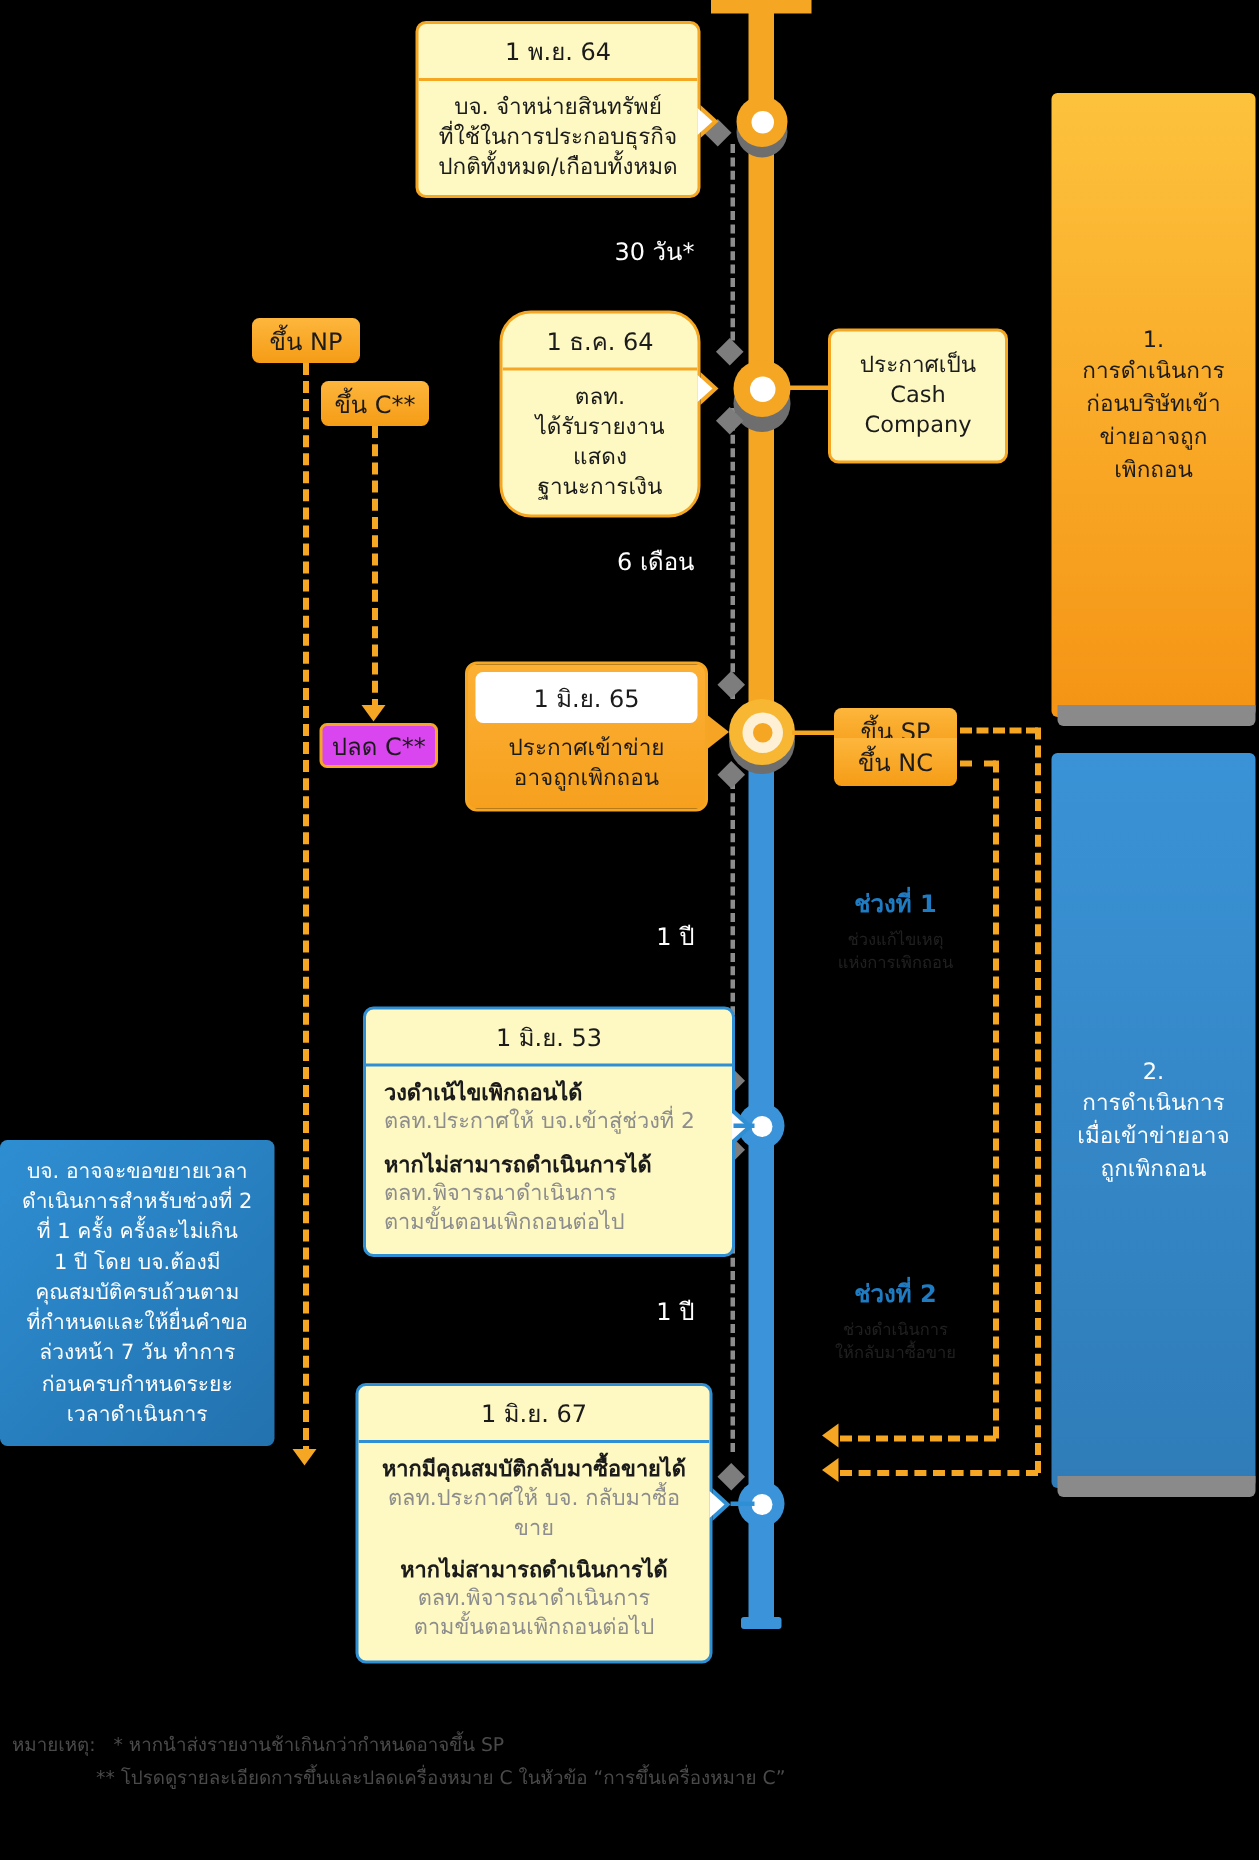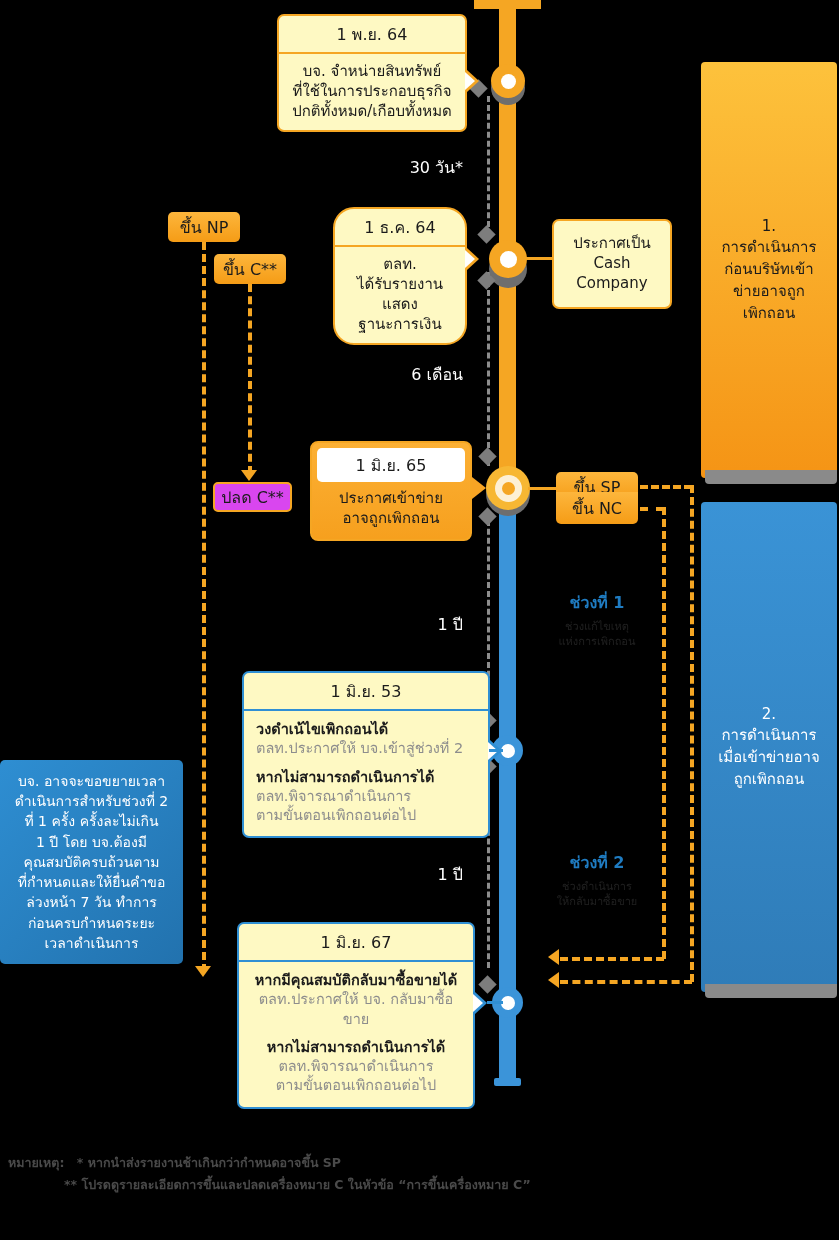--- a/index.html
+++ b/index.html
@@ -72,21 +72,21 @@
   .stage1{background:linear-gradient(#fdc23c,#f59415);}
   .stage2{background:linear-gradient(#3a93d6,#2f7cb8);color:#fff;}
 
   
   .lnote{position:absolute;border-radius:5px;background:linear-gradient(135deg,#2e8ed2,#2272ae);
          color:#fff;font-size:14px;line-height:1.45;text-align:center;padding:10px 9px;
          box-sizing:border-box;display:flex;align-items:center;justify-content:center;}
 
   
   .footer{position:absolute;left:8px;top:1152px;width:800px;color:#4a4a4a;font-size:12.5px;
-          line-height:1.75;font-weight:bold;}
+          line-height:1.75;}
   .footer .ind{padding-left:56px;}
 </style>
 </head>
 <body>
 
 <div class="topbar"></div>
 <div class="trunk-orange" style="top:0;height:490px;"></div>
 <div class="trunk-blue" style="top:486px;height:600px;"></div>
 
 <div class="guide" style="top:96px;height:140px;"></div>

